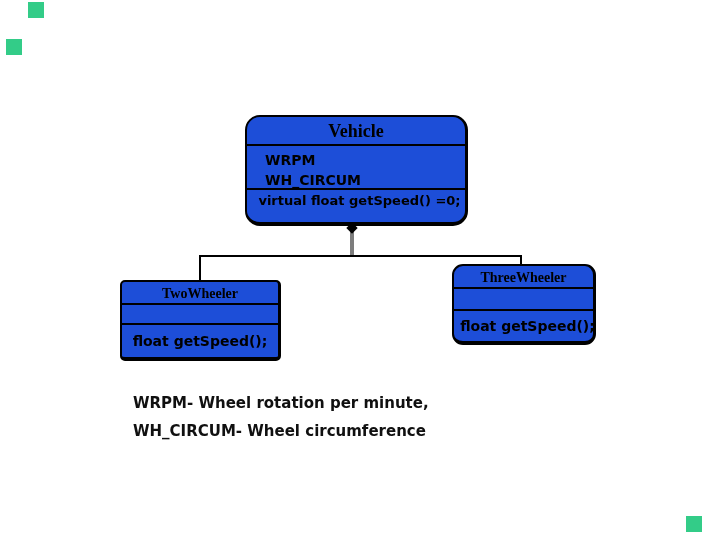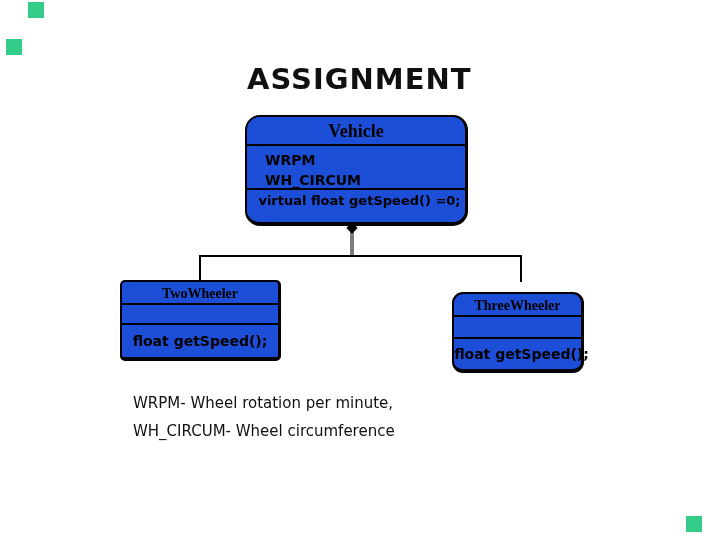--- a/index.html
+++ b/index.html
@@ -74,56 +74,55 @@
   #vehicle-box { left: 245px; top: 115px; width: 223px; height: 111px; border-radius: 15px; }
   #vehicle-box .uml-title   { height: 29px; line-height: 28px; font-size: 18px; }
   #vehicle-box .uml-attrs   { height: 44px; padding: 4px 12px 0 18px; font-size: 14px; line-height: 20px; }
   #vehicle-box .uml-methods { height: 20px; font-size: 13px; padding-left: 7px; }
 
   #twowheeler-box { left: 120px; top: 280px; width: 161px; height: 81px; border-radius: 5px; }
   #twowheeler-box .uml-title   { height: 23px; line-height: 23px; font-size: 14px; }
   #twowheeler-box .uml-attrs   { height: 20px; }
   #twowheeler-box .uml-methods { height: 32px; font-size: 14px; }
 
-  #threewheeler-box { left: 452px; top: 292px; width: 132px; height: 81px; border-radius: 11px; }
+  #threewheeler-box { left: 452px; top: 264px; width: 144px; height: 81px; border-radius: 11px; }
   #threewheeler-box .uml-title   { height: 23px; line-height: 23px; font-size: 14px; }
   #threewheeler-box .uml-attrs   { height: 22px; }
   #threewheeler-box .uml-methods { height: 30px; font-size: 14px; padding-left: 8px; }
 
   
   .conn { position: absolute; background: #000; }
   #conn-stem      { left: 350px; top: 229px; width: 4px;  height: 27px; background: #7d7d7d; }
   #conn-dot       { left: 348px; top: 224px; width: 8px;  height: 8px;  background: #000;
                     transform: rotate(45deg); }
   #conn-horizontal{ left: 199px; top: 255px; width: 323px; height: 2px; }
   #conn-left-drop { left: 199px; top: 255px; width: 2px;  height: 27px; }
   #conn-right-drop{ left: 520px; top: 255px; width: 2px;  height: 27px; }
 
   
   .note {
     position: absolute;
     left: 133px;
     font-size: 15px;
-    font-weight: normal;
+    font-weight: bold;
     color: #101010;
     white-space: nowrap;
   }
   #note-1 { top: 394px; }
   #note-2 { top: 422px; }
 </style>
 </head>
 <body>
 
 <div class="canvas">
 
   <div class="corner-sq" id="sq-top"></div>
   <div class="corner-sq" id="sq-left"></div>
   <div class="corner-sq" id="sq-bottom"></div>
 
-  <div class="slide-title">ASSIGNMENT</div>
 
   <div class="uml-box" id="vehicle-box">
     <div class="uml-title">Vehicle</div>
     <div class="uml-attrs">
       <div>WRPM</div>
       <div>WH_CIRCUM</div>
     </div>
     <div class="uml-methods">
       <span>virtual float getSpeed() =0;</span>
     </div>

